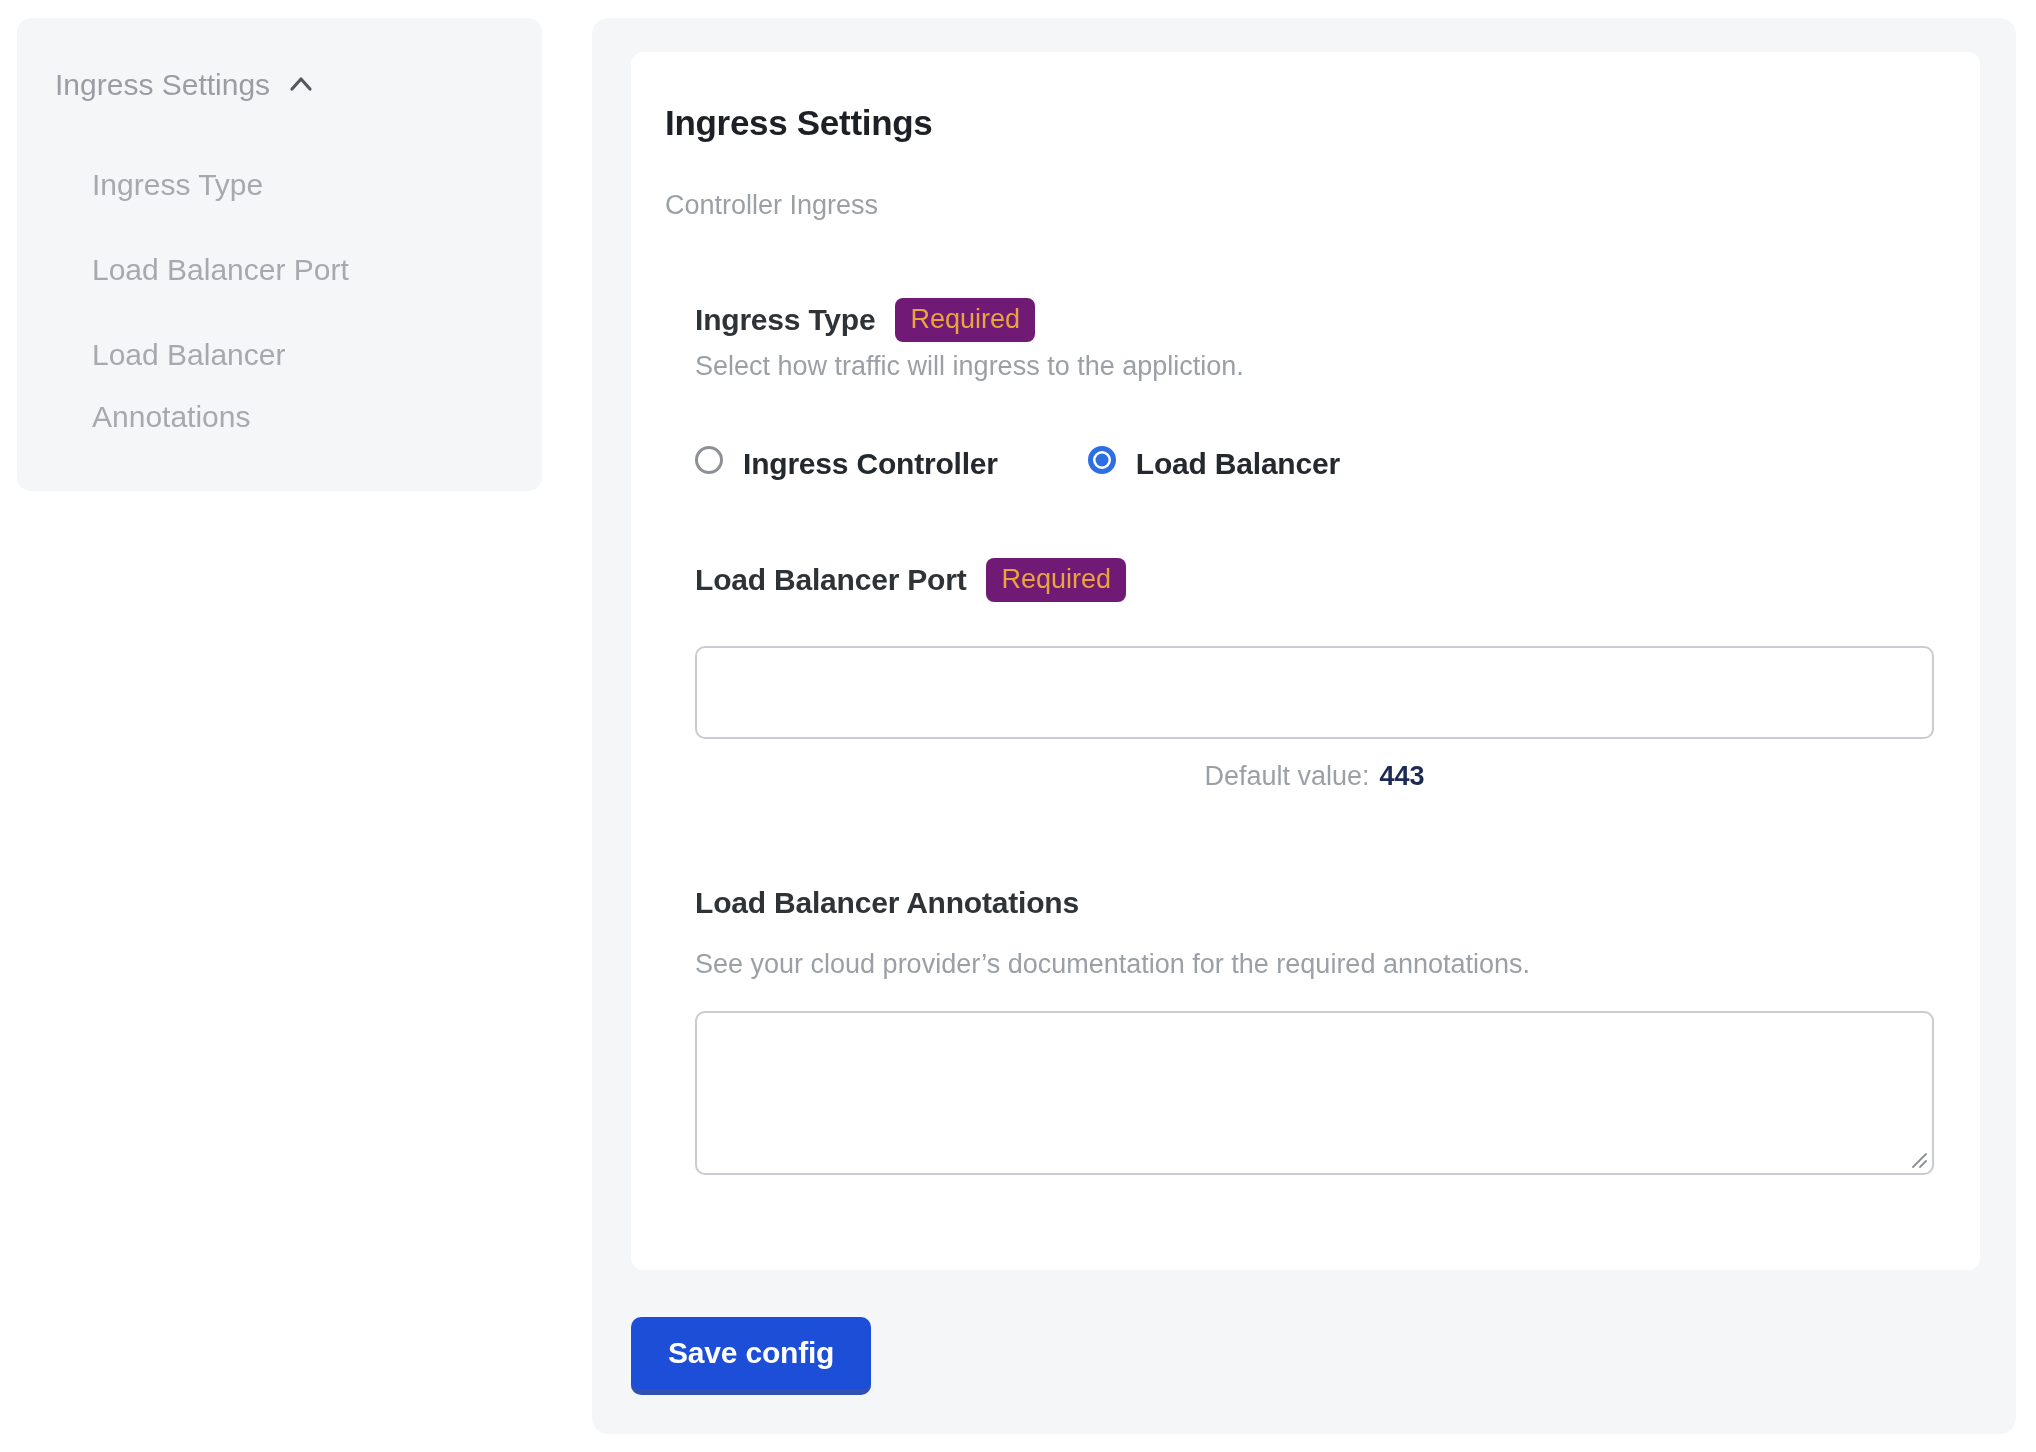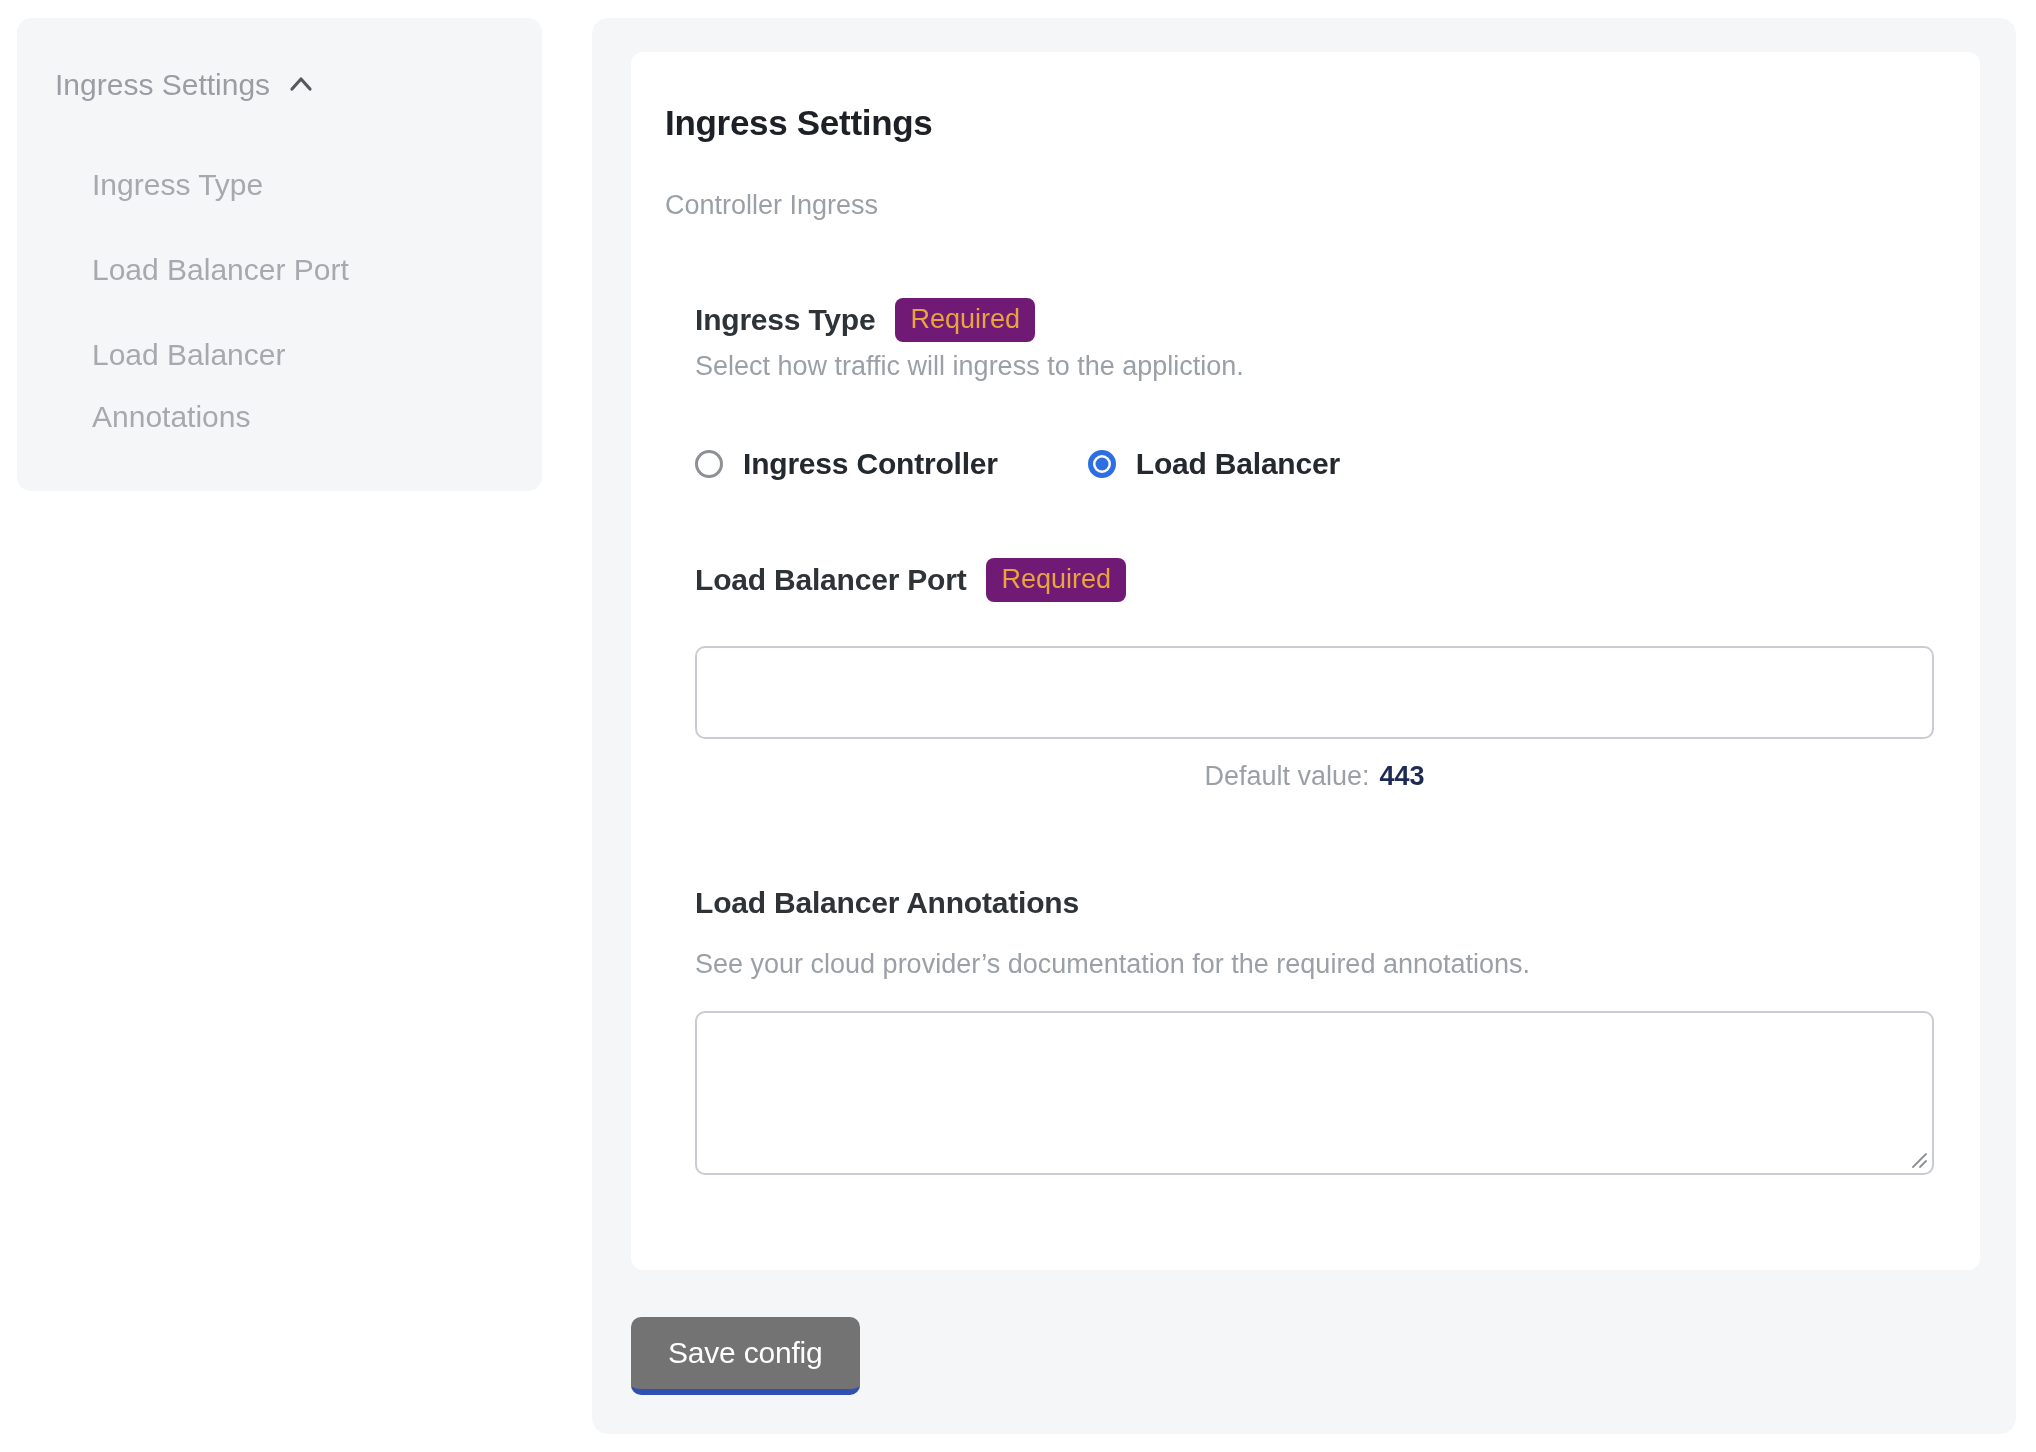--- a/index.html
+++ b/index.html
@@ -42,21 +42,21 @@
   .sec-head { display:flex; align-items:center; gap:20px; }
   .sec-head h2 { font-size:30px; line-height:38px; font-weight:bold; color:#2e3338; letter-spacing:-0.2px; }
   .badge {
     font-size:27px; line-height:27px; color:#e9a43c; background:#701a75;
     padding:8px 15px 9px; border-radius:8px;
   }
   .desc { margin-top:6px; font-size:27px; line-height:36px; color:#9ba0a6; }
 
   .sec-ingress-type { margin-top:77px; }
   .radio-row { margin-top:62px; display:flex; align-items:center; gap:90px; height:36px; }
-  .radio-opt { display:flex; align-items:center; gap:20px; cursor:pointer; }
+  .radio-opt { display:flex; align-items:flex-start; gap:20px; cursor:pointer; }
   .radio-circle {
     width:28px; height:28px; border-radius:50%;
     border:3px solid #8d9196; background:#fff; position:relative; flex:0 0 auto;
   }
   .radio-opt.selected .radio-circle { border:5px solid #2d6fe3; }
   .radio-opt.selected .radio-circle::after {
     content:""; position:absolute; left:50%; top:50%; transform:translate(-50%,-50%);
     width:13px; height:13px; border-radius:50%; background:#2d6fe3;
   }
   .radio-label { font-size:30px; line-height:36px; font-weight:bold; color:#24292f; letter-spacing:-0.2px; }
@@ -77,24 +77,24 @@
   .text-area {
     display:block; width:100%; height:164px; resize:none;
     border:2px solid #c9ccd2; border-radius:10px; background:#fff;
     font-size:28px; padding:14px 20px; color:#24292f; outline:none;
     font-family:"Liberation Sans", sans-serif;
   }
   .resize-handle { position:absolute; right:5px; bottom:5px; width:22px; height:22px; }
 
   .save-btn {
     position:absolute; left:39px; top:1299px; height:78px;
-    background:#737373; border:none; border-bottom:6px solid #3050b2;
+    background:#1d4ed8; border:none; border-bottom:6px solid #3050b2;
     border-radius:10px; padding:0 37px; cursor:pointer;
     font-family:"Liberation Sans", sans-serif;
-    font-size:30px; font-weight:normal; color:#ffffff; letter-spacing:-0.2px;
+    font-size:30px; font-weight:bold; color:#ffffff; letter-spacing:-0.2px;
   }
 </style>
 </head>
 <body>
 
 <nav class="sidebar">
   <div class="sidebar-header">
     <span>Ingress Settings</span>
     <svg class="chevron-up" viewBox="0 0 30 30">
       <polyline points="6,19 15,9 24,19" fill="none" stroke="#55585c" stroke-width="3.2" stroke-linecap="round" stroke-linejoin="round"></polyline>

